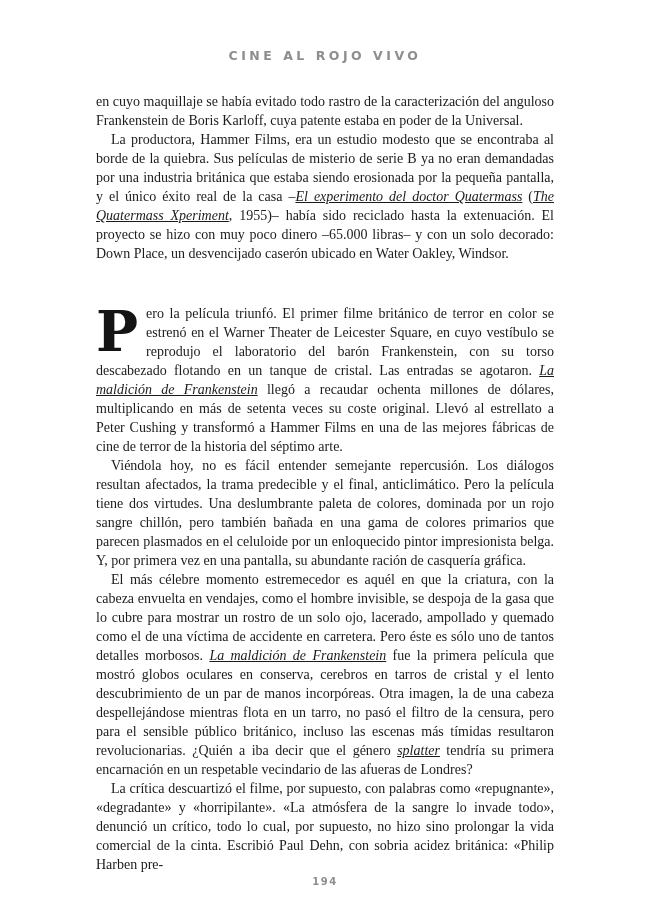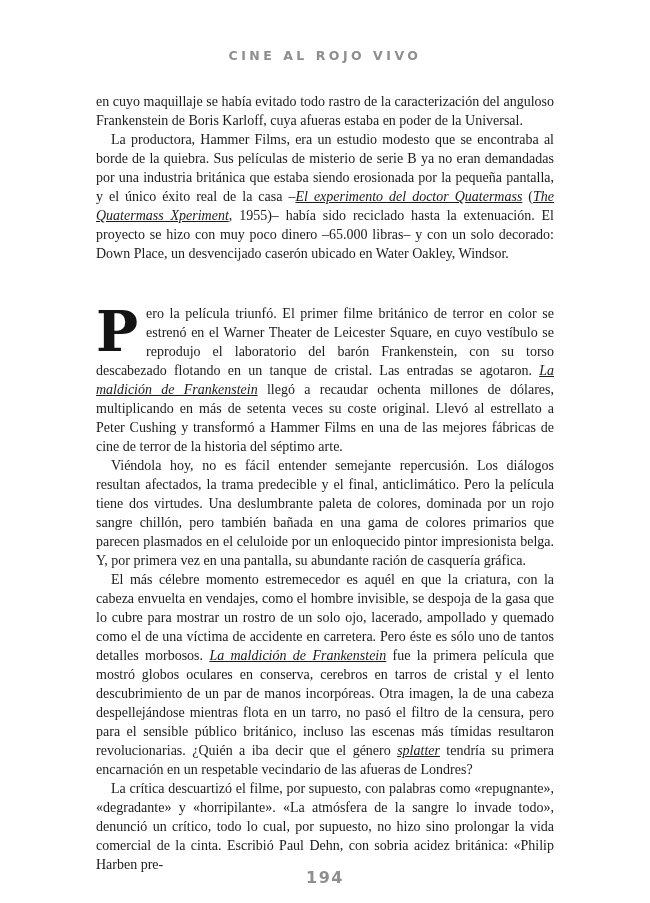--- a/index.html
+++ b/index.html
@@ -54,33 +54,33 @@
     font-family: "DejaVu Serif", serif;
   }
   .folio {
     position: absolute;
     bottom: 16px;
     left: 0;
     right: 0;
     text-align: center;
     font-family: "DejaVu Sans", sans-serif;
     font-weight: 700;
-    font-size: 16px;
+    font-size: 10px;
     letter-spacing: 1.5px;
     color: #8e8e8e;
   }
 </style>
 </head>
 <body>
 
 <div class="page">
   <div class="running-head">CINE AL ROJO VIVO</div>
 
   <div class="content">
-      <p class=""><span>en cuyo maquillaje se había evitado todo rastro de la caracterización del anguloso Frankenstein de Boris Karloff, cuya afueras estaba en poder de la Universal.</span></p>
+      <p class=""><span>en cuyo maquillaje se había evitado todo rastro de la caracterización del anguloso Frankenstein de Boris Karloff, cuya patente estaba en poder de la Universal.</span></p>
       <p class="indent"><span>La productora, Hammer Films, era un estudio modesto que se encontraba al borde de la quiebra. Sus películas de misterio de serie B ya no eran demandadas por una industria británica que estaba siendo erosionada por la pequeña pantalla, y el único éxito real de la casa –</span><i>El experimento del doctor Quatermass</i><span> (</span><i>The Quatermass Xperiment</i><span>, 1955)– había sido reciclado hasta la extenuación. El proyecto se hizo con muy poco dinero –65.000 libras– y con un solo decorado: Down Place, un desvencijado caserón ubicado en Water Oakley, Windsor.</span></p>
       <p class="section-break"><span class="drop-cap">P</span><span>ero la película triunfó. El primer filme británico de terror en color se estrenó en el Warner Theater de Leicester Square, en cuyo vestíbulo se reprodujo el laboratorio del barón Frankenstein, con su torso descabezado flotando en un tanque de cristal. Las entradas se agotaron. </span><i>La maldición de Frankenstein</i><span> llegó a recaudar ochenta millones de dólares, multiplicando en más de setenta veces su coste original. Llevó al estrellato a Peter Cushing y transformó a Hammer Films en una de las mejores fábricas de cine de terror de la historia del séptimo arte.</span></p>
       <p class="indent"><span>Viéndola hoy, no es fácil entender semejante repercusión. Los diálogos resultan afectados, la trama predecible y el final, anticlimático. Pero la película tiene dos virtudes. Una deslumbrante paleta de colores, dominada por un rojo sangre chillón, pero también bañada en una gama de colores primarios que parecen plasmados en el celuloide por un enloquecido pintor impresionista belga. Y, por primera vez en una pantalla, su abundante ración de casquería gráfica.</span></p>
       <p class="indent"><span>El más célebre momento estremecedor es aquél en que la criatura, con la cabeza envuelta en vendajes, como el hombre invisible, se despoja de la gasa que lo cubre para mostrar un rostro de un solo ojo, lacerado, ampollado y quemado como el de una víctima de accidente en carretera. Pero éste es sólo uno de tantos detalles morbosos. </span><i>La maldición de Frankenstein</i><span> fue la primera película que mostró globos oculares en conserva, cerebros en tarros de cristal y el lento descubrimiento de un par de manos incorpóreas. Otra imagen, la de una cabeza despellejándose mientras flota en un tarro, no pasó el filtro de la censura, pero para el sensible público británico, incluso las escenas más tímidas resultaron revolucionarias. ¿Quién a iba decir que el género </span><i>splatter</i><span> tendría su primera encarnación en un respetable vecindario de las afueras de Londres?</span></p>
       <p class="indent"><span>La crítica descuartizó el filme, por supuesto, con palabras como «repugnante», «degradante» y «horripilante». «La atmósfera de la sangre lo invade todo», denunció un crítico, todo lo cual, por supuesto, no hizo sino prolongar la vida comercial de la cinta. Escribió Paul Dehn, con sobria acidez británica: «Philip Harben pre-</span></p>
     </div>
 
   <div class="folio">194</div>
 </div>
 

